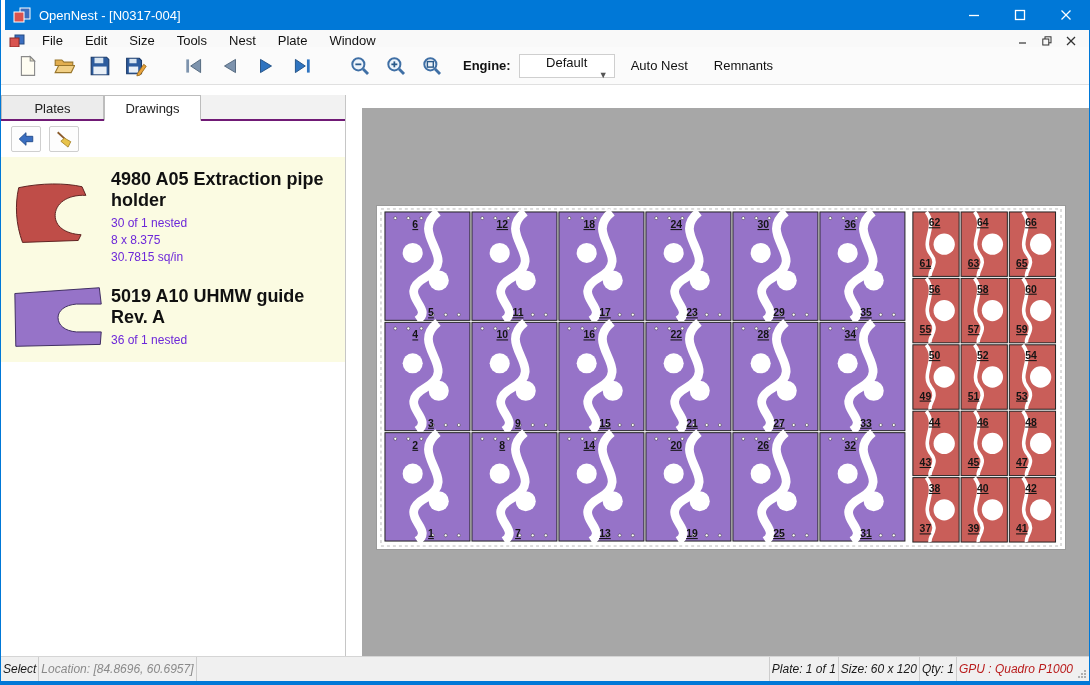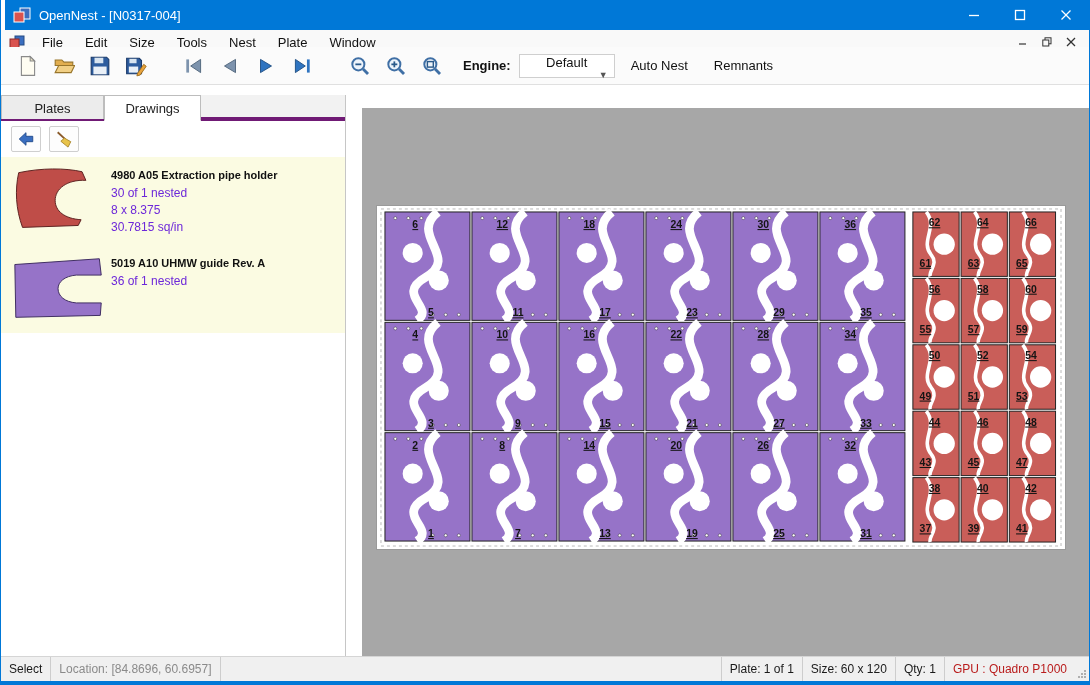--- a/index.html
+++ b/index.html
@@ -12,21 +12,21 @@
   
   .titlebar { position:absolute; left:4px; top:0; right:0; height:30px;
     background:#0078d7; display:flex; align-items:center; color:#fff; }
   .titlebar .app-icon { width:18px; height:18px; margin:0 8px 0 8px; display:inline-flex; }
   .titlebar .title { font-size:13px; }
   .win-controls { margin-left:auto; display:flex; height:30px; }
   .win-btn { width:46px; height:30px; display:flex; align-items:center; justify-content:center; }
 
   
   .menubar { position:absolute; left:0; top:30px; right:0; height:27px;
-    background:#f9f9f9; border-bottom:3px solid #0f172a; display:flex; align-items:center; }
+    background:#f9f9f9; border-bottom:6px solid #0f172a; display:flex; align-items:center; }
   .mdi-icon { width:16px; height:16px; margin:0 6px 0 8px; display:inline-flex; }
   .menu-item { font-size:13px; color:#111; padding:5px 11px; cursor:default; }
   .mdi-controls { margin-left:auto; display:flex; align-items:center; padding-right:6px; }
   .mdi-btn { width:24px; height:20px; display:flex; align-items:center; justify-content:center; }
 
   
   .toolbar { position:absolute; left:0; top:47px; right:0; height:38px;
     background:#fbfbfb; border-bottom:1px solid #e0e0e0; display:flex; align-items:center;
     padding-left:12px; }
   .tb-btn { width:30px; height:30px; display:flex; align-items:center; justify-content:center;
@@ -36,51 +36,51 @@
   .tb-combo { display:flex; align-items:center; width:96px; height:24px;
     background:#fff; border:1px solid #cfcfcf; padding:0 6px; font-size:13px; color:#111;flex-direction:column; }
   .tb-combo .caret { margin-left:auto; font-size:9px; color:#555; }
   .tb-text-btn { font-size:13px; color:#111; padding:6px 10px; margin-left:6px; border-radius:2px; }
 
   
   .content { position:absolute; left:0; top:95px; right:0; bottom:25px; display:flex; }
 
   .left-panel { width:345px; background:#fff; border-right:1px solid #c6c6c6;
     display:flex; flex-direction:column; }
-  .tabstrip { height:26px; background:#f2f2f2; display:flex; align-items:flex-start;
-    border-bottom:4px solid #701a75; }
+  .tabstrip { height:26px; background:#f2f2f2; display:flex; align-items:center;
+    border-bottom:2px solid #701a75; }
   .tab { font-size:13px; color:#222; padding:5px 0; text-align:center; }
   .tab.inactive { width:103px; background:#ececec; border:1px solid #bdbdbd; border-bottom:none;
     height:24px; }
   .tab.active { width:97px; background:#fff; border:1px solid #bdbdbd; border-bottom:1px solid #fff;
     height:26px; margin-bottom:-1px; position:relative; z-index:2; }
   .panel-toolbar { height:36px; display:flex; align-items:center; padding-left:10px; gap:8px;
     background:#fff; }
   .pt-btn { width:30px; height:26px; border:1px solid #cfcfcf; background:#fdfdfd;
     display:flex; align-items:center; justify-content:center; border-radius:2px; }
 
   .drawing-list { background:#fbfbe2; }
   .drawing-item { display:flex; padding:8px 6px; min-height:88px; }
   .thumb { width:104px; display:flex; align-items:center; justify-content:center; }
   .meta { flex:1; padding-top:4px; }
-  .meta .title { font-size:11px; font-weight:bold; color:#111; margin-bottom:4px; }
+  .meta .title { font-size:18px; font-weight:bold; color:#111; margin-bottom:4px; }
   .meta .sub { font-size:12px; color:#6d28d9; line-height:17px; }
 
   .canvas { flex:1; position:relative; background:#a7a7a7; overflow:hidden; }
   .canvas .top-strip { position:absolute; left:0; top:0; right:0; height:13px; background:#fff; }
   .canvas .splitter { position:absolute; left:0; top:0; bottom:0; width:16px; background:#fff; }
   .plate { position:absolute; left:30px; top:110px; width:690px; height:345px;
     background:#fff; border:1px solid #9a9a9a; }
   .plate svg { display:block; }
 
   
   .statusbar { position:absolute; left:0; bottom:0; right:0; height:25px;
     background:#f0f0f0; border-top:1px solid #d5d5d5; display:flex; align-items:center;
     font-size:12px; color:#1a1a1a; }
-  .sb-cell { padding:0 8px; height:100%; display:flex; align-items:center; }
+  .sb-cell { padding:0 2px; height:100%; display:flex; align-items:center;font-style:italic; }
   .sb-left { border-right:1px solid #cdcdcd; }
   .sb-right { border-left:1px solid #cdcdcd; }
   .sb-location { color:#8a8a8a; }
   .sb-spring { flex:1; }
   .sb-gpu { font-weight:normal; }
   .sb-grip { width:14px; height:100%; display:flex; align-items:flex-end; justify-content:flex-end;
     padding:0 2px 2px 0; }
 </style>
 </head>
 <body>

